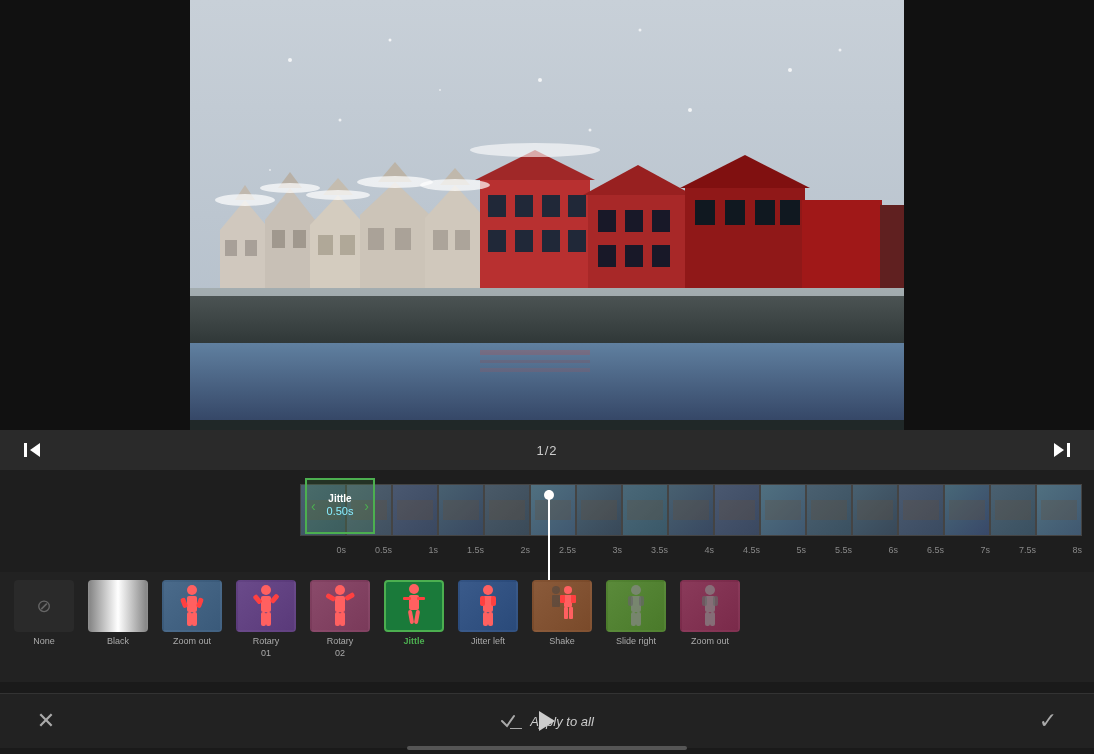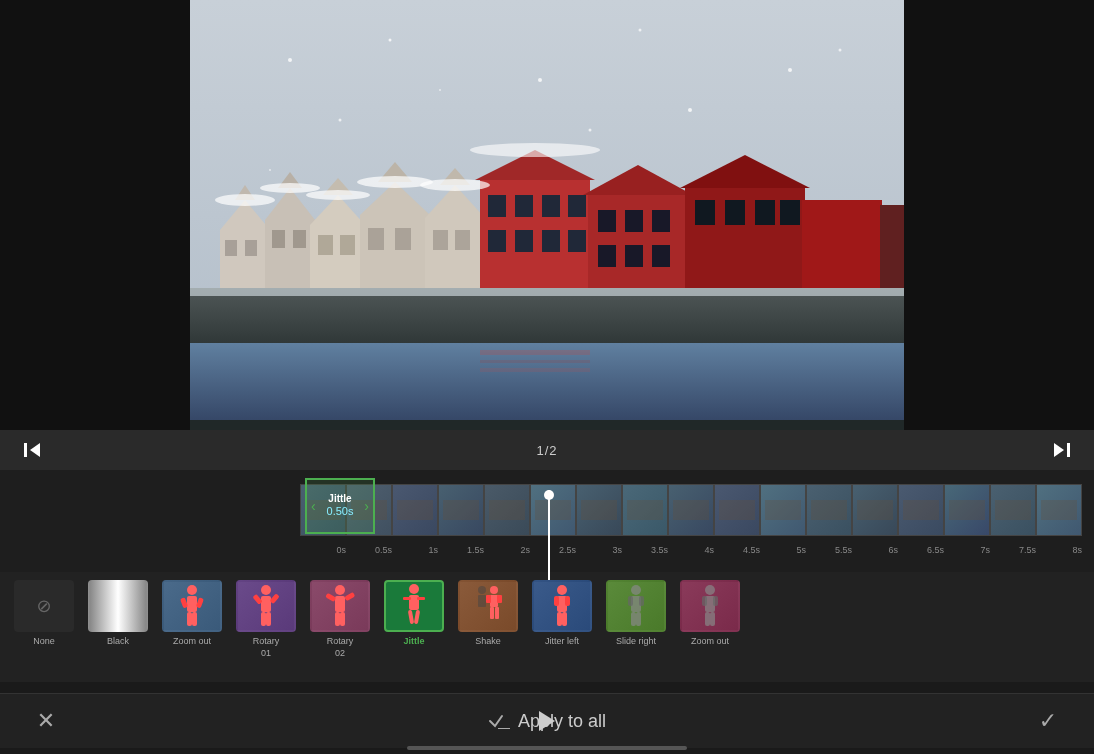--- a/index.html
+++ b/index.html
@@ -324,22 +324,23 @@
       justify-content: center;
       cursor: pointer;
     }
     #apply-all-btn {
       display: flex;
       align-items: center;
       gap: 8px;
       cursor: pointer;
     }
     #apply-all-label {
-      font-size: 18px;
+      font-size: 13px;
       color: #ccc;
+      font-style: italic;
     }
     #confirm-btn {
       width: 32px;
       height: 32px;
       display: flex;
       align-items: center;
       justify-content: center;
       cursor: pointer;
     }
 
@@ -659,49 +660,49 @@
         <rect x="5" y="13" width="8" height="3" rx="1" fill="#ff4040"></rect>
         <rect x="19" y="13" width="8" height="3" rx="1" fill="#ff4040"></rect>
         <rect x="11" y="26" width="4" height="14" rx="2" fill="#ff6060" transform="rotate(-10,13,33)"></rect>
         <rect x="17" y="26" width="4" height="14" rx="2" fill="#ff6060" transform="rotate(10,19,33)"></rect>
       </svg>
     </div>
     <div class="transition-label" style="color:#4caf50; font-weight:600;">Jittle</div>
   </div>
 
   <div class="transition-item">
+    <div class="transition-thumb t-jitter-l">
+      <svg width="32" height="44" viewBox="0 0 32 44">
+        <circle cx="16" cy="6" r="5" fill="#ff6060"></circle>
+        <rect x="11" y="12" width="10" height="16" rx="2" fill="#ff6060"></rect>
+        <rect x="8" y="12" width="5" height="10" rx="2" fill="#ff4040"></rect>
+        <rect x="19" y="12" width="5" height="10" rx="2" fill="#ff4040"></rect>
+        <rect x="11" y="28" width="5" height="14" rx="2" fill="#ff6060"></rect>
+        <rect x="16" y="28" width="5" height="14" rx="2" fill="#ff6060"></rect>
+      </svg>
+    </div>
+    <div class="transition-label">Jitter left</div>
+  </div>
+
+  <div class="transition-item">
     <div class="transition-thumb t-shake">
       <svg width="40" height="44" viewBox="0 0 40 44">
         <circle cx="14" cy="6" r="4" fill="#444" opacity="0.5"></circle>
         <rect x="10" y="11" width="8" height="12" rx="1" fill="#444" opacity="0.5"></rect>
         <circle cx="26" cy="6" r="4" fill="#ff6060"></circle>
         <rect x="22" y="11" width="8" height="12" rx="1" fill="#ff6060"></rect>
         <rect x="18" y="11" width="5" height="8" rx="1" fill="#ff4040"></rect>
         <rect x="29" y="11" width="5" height="8" rx="1" fill="#ff4040"></rect>
         <rect x="22" y="23" width="4" height="12" rx="1" fill="#ff6060"></rect>
         <rect x="27" y="23" width="4" height="12" rx="1" fill="#ff6060"></rect>
       </svg>
     </div>
     <div class="transition-label">Shake</div>
   </div>
 
-  <div class="transition-item">
-    <div class="transition-thumb t-jitter-l">
-      <svg width="32" height="44" viewBox="0 0 32 44">
-        <circle cx="16" cy="6" r="5" fill="#ff6060"></circle>
-        <rect x="11" y="12" width="10" height="16" rx="2" fill="#ff6060"></rect>
-        <rect x="8" y="12" width="5" height="10" rx="2" fill="#ff4040"></rect>
-        <rect x="19" y="12" width="5" height="10" rx="2" fill="#ff4040"></rect>
-        <rect x="11" y="28" width="5" height="14" rx="2" fill="#ff6060"></rect>
-        <rect x="16" y="28" width="5" height="14" rx="2" fill="#ff6060"></rect>
-      </svg>
-    </div>
-    <div class="transition-label">Jitter left</div>
-  </div>
-
 
   <div class="transition-item">
     <div class="transition-thumb t-slide-r">
       <svg width="32" height="44" viewBox="0 0 32 44">
         <circle cx="16" cy="6" r="5" fill="#888" opacity="0.7"></circle>
         <rect x="11" y="12" width="10" height="16" rx="2" fill="#888" opacity="0.7"></rect>
         <rect x="8" y="12" width="5" height="10" rx="2" fill="#666" opacity="0.7"></rect>
         <rect x="19" y="12" width="5" height="10" rx="2" fill="#666" opacity="0.7"></rect>
         <rect x="11" y="28" width="5" height="14" rx="2" fill="#888" opacity="0.7"></rect>
         <rect x="16" y="28" width="5" height="14" rx="2" fill="#888" opacity="0.7"></rect>

